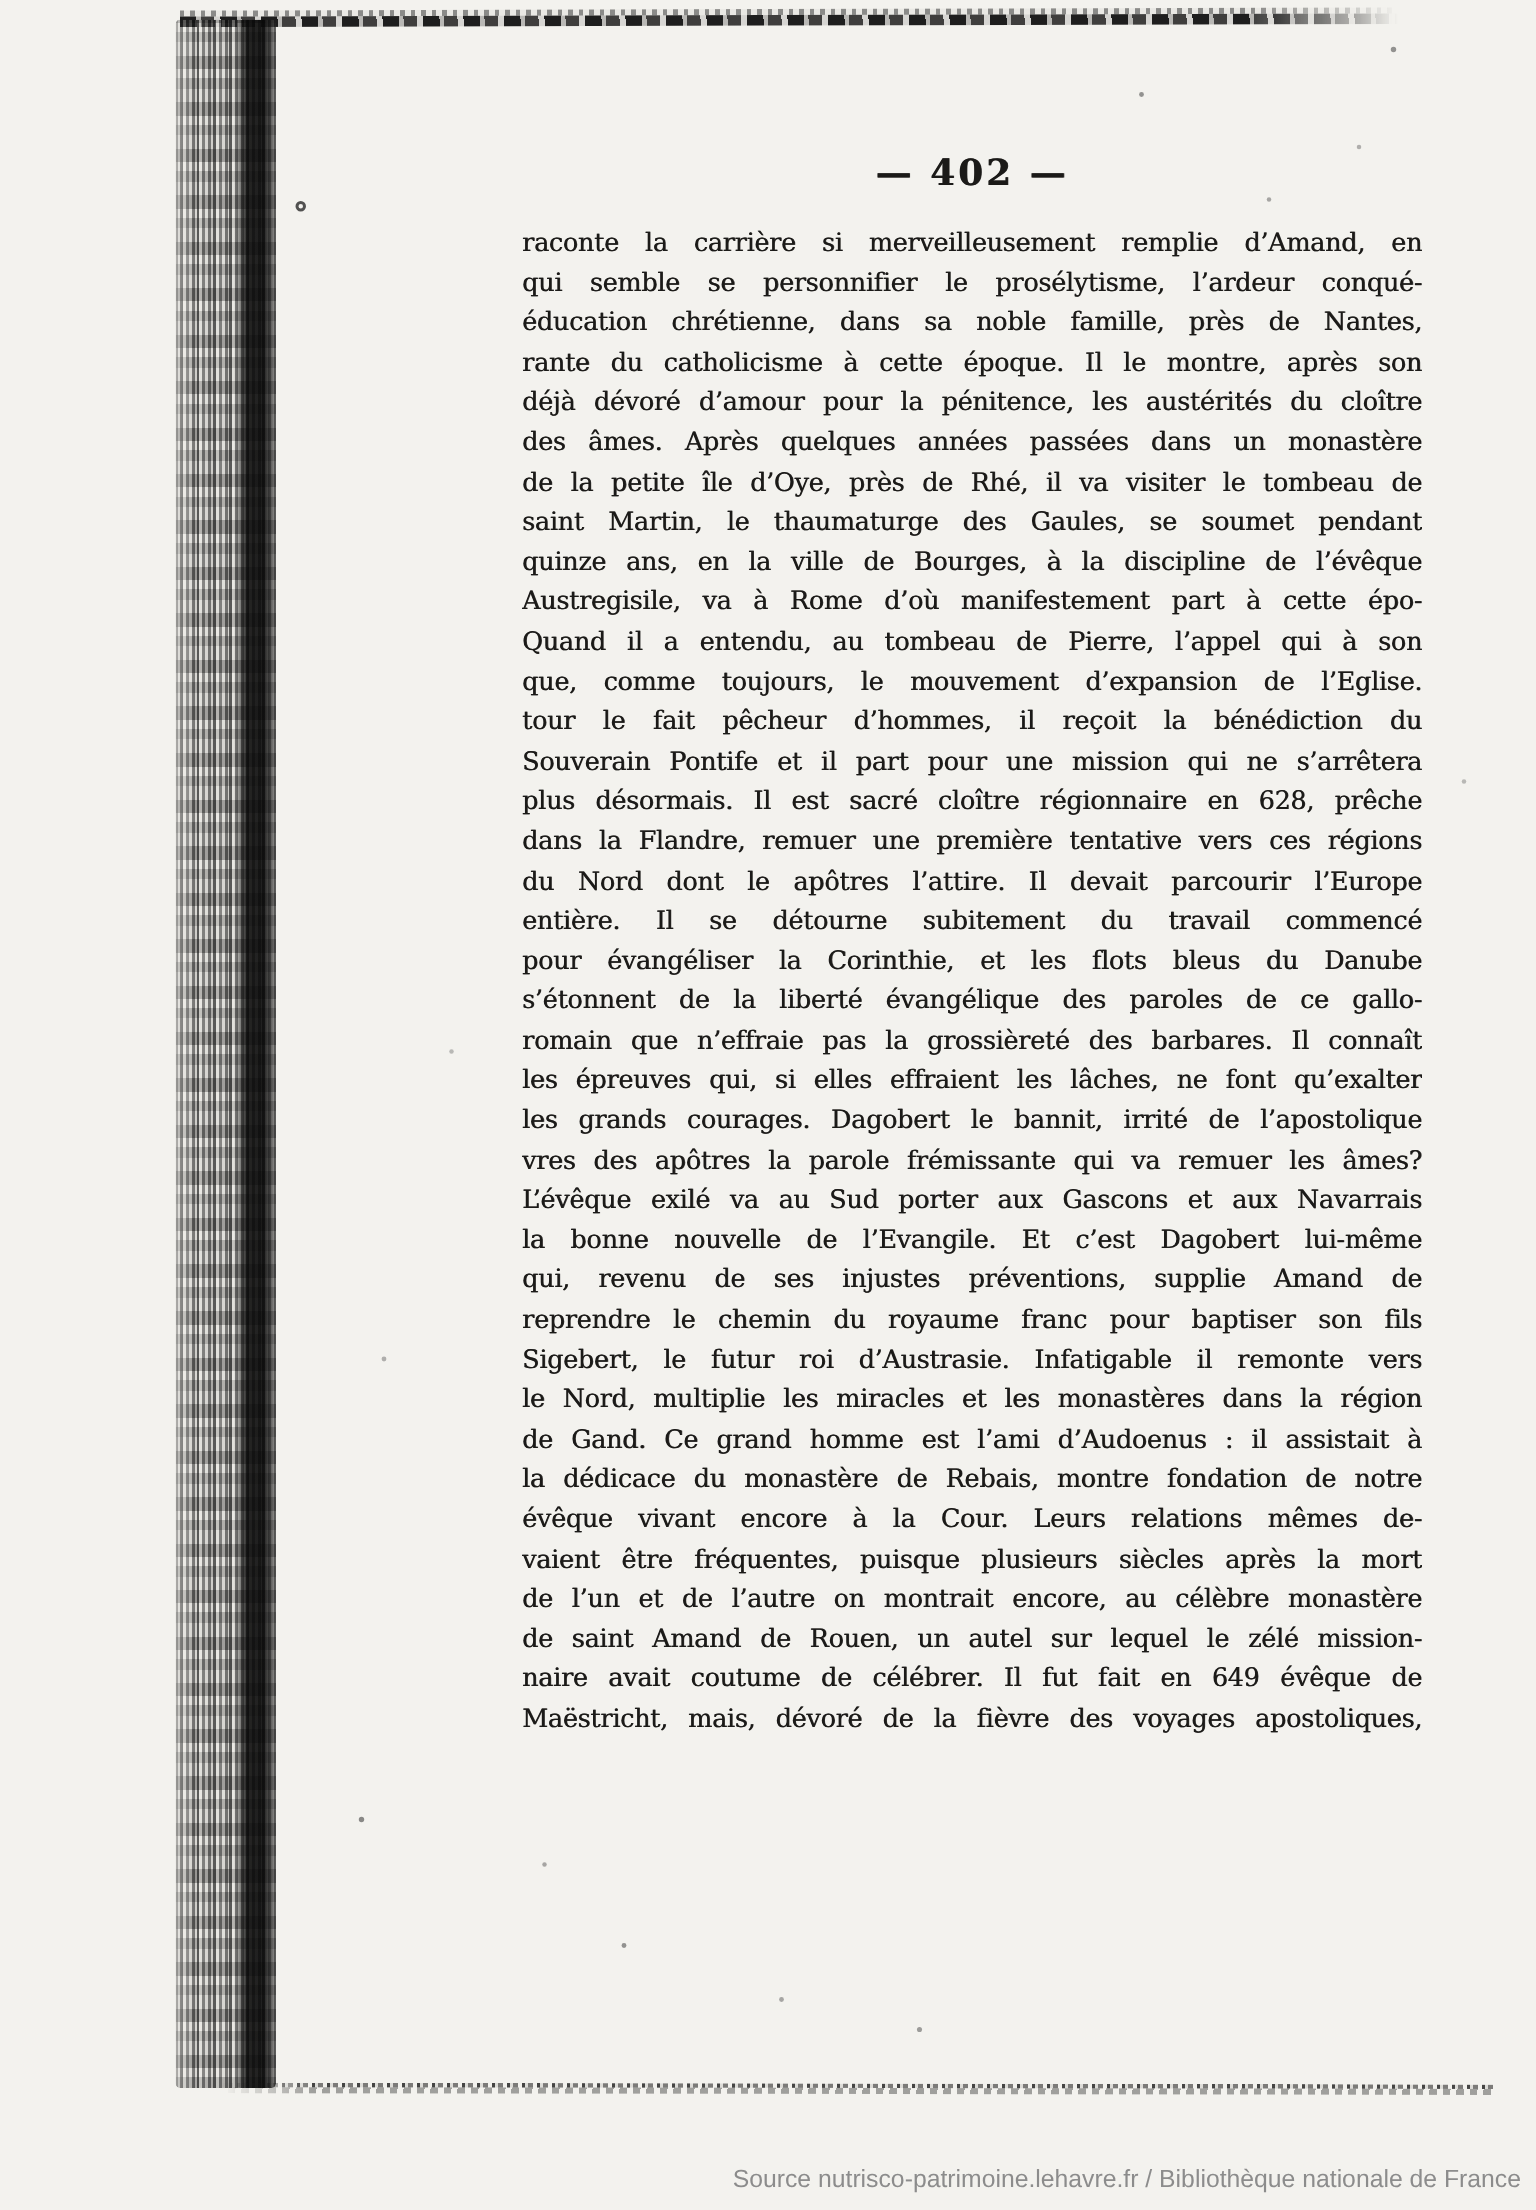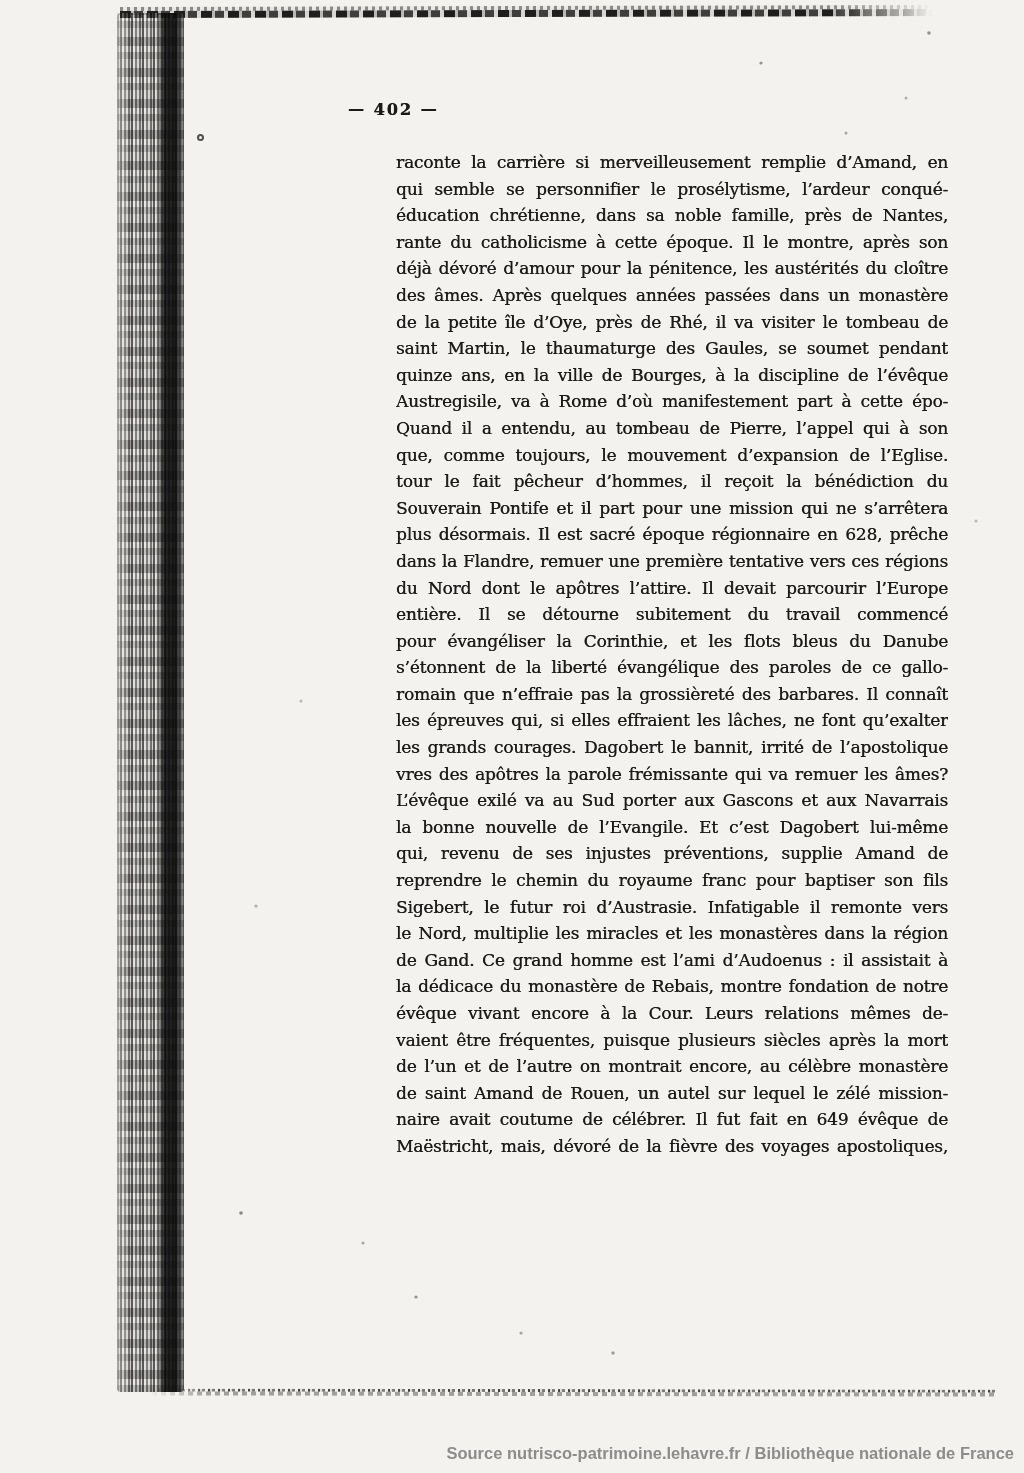--- a/index.html
+++ b/index.html
@@ -70,44 +70,43 @@
       520px 1332px 0 0.6px rgba(50,50,50,.4),
       905px 97px 0 0.5px rgba(50,50,50,.35),
       300px 700px 0 0.5px rgba(50,50,50,.3),
       255px 905px 0 0.6px rgba(50,50,50,.35),
       975px 520px 0 0.5px rgba(50,50,50,.3);
   }
 
   
   .page-number{
     position:absolute;left:348px;top:100px;width:600px;
-    font-size:16px;font-weight:600;letter-spacing:2px;
+    text-align:center;
+    font-size:24px;font-weight:600;letter-spacing:2px;
     color:var(--ink);
     text-shadow:0.35px 0 0 rgba(27,26,24,.85);
   }
   .text-block{
     position:absolute;left:348px;top:149px;width:600px;
     color:var(--ink);
     font-size:17px;line-height:26.6px;
     letter-spacing:-0.2px;word-spacing:-0.5px;
     text-shadow:0.35px 0 0 rgba(27,26,24,.85);
   }
   .line{
     height:26.6px;overflow:hidden;
     text-align:justify;
     text-align-last:justify;
     white-space:normal;
-    margin-left:48px;
   }
   .footer-bar{
     position:absolute;right:10px;top:1444px;
     font-family:"Liberation Sans", sans-serif;
     font-size:16.5px;
     color:var(--footer);
-    font-weight:bold;
   }
 </style>
 </head>
 <body>
 
 <div class="scan">
 
   <div class="top-edge"></div>
   <div class="binding"></div>
   <div class="bottom-line"></div>
@@ -125,21 +124,21 @@
       <div class="line">déjà dévoré d’amour pour la pénitence, les austérités du cloître</div>
       <div class="line">des âmes. Après quelques années passées dans un monastère</div>
       <div class="line">de la petite île d’Oye, près de Rhé, il va visiter le tombeau de</div>
       <div class="line">saint Martin, le thaumaturge des Gaules, se soumet pendant</div>
       <div class="line">quinze ans, en la ville de Bourges, à la discipline de l’évêque</div>
       <div class="line">Austregisile, va à Rome d’où manifestement part à cette épo-</div>
       <div class="line">Quand il a entendu, au tombeau de Pierre, l’appel qui à son</div>
       <div class="line">que, comme toujours, le mouvement d’expansion de l’Eglise.</div>
       <div class="line">tour le fait pêcheur d’hommes, il reçoit la bénédiction du</div>
       <div class="line">Souverain Pontife et il part pour une mission qui ne s’arrêtera</div>
-      <div class="line">plus désormais. Il est sacré époque régionnaire en 628, prêche</div>
+      <div class="line">plus désormais. Il est sacré cloître régionnaire en 628, prêche</div>
       <div class="line">dans la Flandre, remuer une première tentative vers ces régions</div>
       <div class="line">du Nord dont le apôtres l’attire. Il devait parcourir l’Europe</div>
       <div class="line">entière. Il se détourne subitement du travail commencé</div>
       <div class="line">pour évangéliser la Corinthie, et les flots bleus du Danube</div>
       <div class="line">s’étonnent de la liberté évangélique des paroles de ce gallo-</div>
       <div class="line">romain que n’effraie pas la grossièreté des barbares. Il connaît</div>
       <div class="line">les épreuves qui, si elles effraient les lâches, ne font qu’exalter</div>
       <div class="line">les grands courages. Dagobert le bannit, irrité de l’apostolique</div>
       <div class="line">vres des apôtres la parole frémissante qui va remuer les âmes?</div>
       <div class="line">L’évêque exilé va au Sud porter aux Gascons et aux Navarrais</div>

